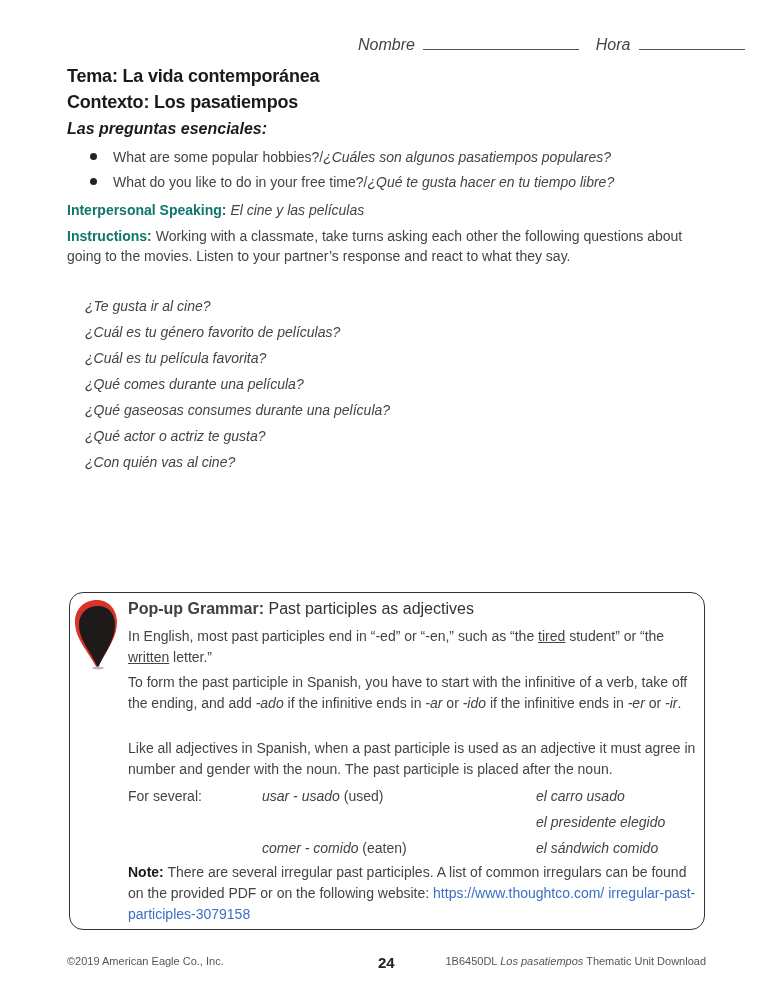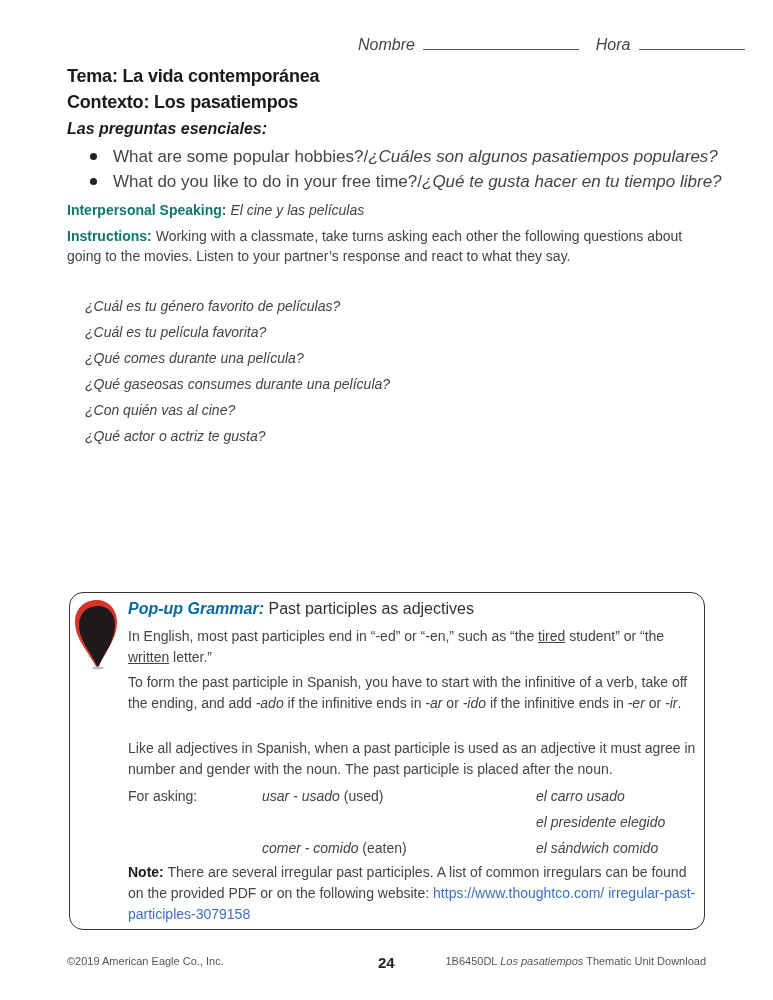--- a/index.html
+++ b/index.html
@@ -3,31 +3,31 @@
 <meta charset="utf-8">
 <style>
   html, body { margin: 0; padding: 0; background: #ffffff; }
   body { width: 773px; height: 1000px; position: relative; overflow: hidden;
          font-family: "Liberation Sans", sans-serif; color: #3a3a3a; }
   .abs { position: absolute; }
   .header-line { top: 36px; left: 358px; font-size: 16px; font-style: italic; color: #444; }
   .header-line .blank { display: inline-block; border-bottom: 1px solid #555; vertical-align: baseline; height: 10px; }
   .h-title { left: 67px; font-size: 18px; font-weight: bold; color: #1a1a1a; letter-spacing: -0.2px; }
   .h-sub { left: 67px; font-size: 16px; font-style: italic; font-weight: bold; color: #1a1a1a; }
-  .bullets { top: 147px; left: 90px; margin: 0; padding: 0; list-style: none; font-size: 17px; color: #444; }
+  .bullets { top: 147px; left: 90px; margin: 0; padding: 0; list-style: none; font-size: 14px; color: #444; }
   .bullets li { height: 25px; line-height: 20px; position: relative; padding-left: 23px; }
   .bullets li .dot { position: absolute; left: 0; top: 6px; width: 7px; height: 7px; border-radius: 50%; background: #222; }
   .para { left: 67px; width: 640px; font-size: 14px; line-height: 20px; color: #444; }
   .para b { color: #0f766e; }
   .questions { top: 296px; left: 85px; font-size: 14px; font-style: italic; color: #444; }
   .questions div { height: 26px; line-height: 20px; }
   .box { left: 69px; top: 592px; width: 636px; height: 338px; border: 1.6px solid #333; border-radius: 14px; box-sizing: border-box; }
   .pin { left: 73px; top: 598px; width: 46px; height: 72px; }
   .box-title { left: 128px; top: 600px; font-size: 16px; color: #333; }
-  .box-title b { color: #0369a1; font-style: italic; }
+  .box-title b { color: #404040; }
   .box-para { left: 128px; width: 570px; font-size: 14px; line-height: 21px; color: #444; }
   .u { text-decoration: underline; }
   .ex-row { left: 128px; width: 570px; font-size: 14px; height: 26px; line-height: 20px; color: #444; }
   .ex-row span { position: absolute; }
   .link { color: #3a6fc4; }
   .footer { top: 955px; font-size: 11px; color: #555; }
   .page-num { top: 954px; left: 378px; font-size: 15px; font-weight: bold; color: #222; }
 </style>
 </head>
 <body>
@@ -55,46 +55,47 @@
 </ul>
 
 <div class="abs para" style="top:200px;">
   <b>Interpersonal Speaking:</b>
   <i>El cine y las películas</i>
 </div>
 
 <div class="abs para" style="top:226px;"><b>Instructions:</b><span> Working with a classmate, take turns asking each other the following questions about going to the movies. Listen to your partner’s response and react to what they say.</span></div>
 
 <div class="abs questions">
+  <div>¿Te gusta ir al cine?</div>
   <div>¿Cuál es tu género favorito de películas?</div>
   <div>¿Cuál es tu película favorita?</div>
   <div>¿Qué comes durante una película?</div>
   <div>¿Qué gaseosas consumes durante una película?</div>
+  <div>¿Qué actor o actriz te gusta?</div>
   <div>¿Con quién vas al cine?</div>
-  <div>¿Qué actor o actriz te gusta?</div>
 </div>
 
 <div class="abs box"></div>
 
 <svg class="abs pin" viewBox="0 0 46 72">
   <path d="M24 2 C10 2 2 12 2 24 C2 40 14 52 24 70 C34 52 44 40 44 24 C44 12 36 2 24 2 Z" fill="#d9342b"></path>
   <path d="M25 8 C13 8 6 16 6 27 C6 42 17 52 25 70 C33 52 42 42 42 27 C42 16 36 8 25 8 Z" fill="#1e1a1a"></path>
   <ellipse cx="25" cy="70" rx="6" ry="1.5" fill="#bbb"></ellipse>
 </svg>
 
 <div class="abs box-title"><b>Pop-up Grammar:</b><span> Past participles as adjectives</span></div>
 
 <div class="abs box-para" style="top:626px;"><span>In English, most past participles end in “-ed” or “-en,” such as “the </span><span class="u">tired</span><span> student” or “the </span><span class="u">written</span><span> letter.”</span></div>
 
 <div class="abs box-para" style="top:672px;"><span>To form the past participle in Spanish, you have to start with the infinitive of a verb, take off the ending, and add </span><i>-ado</i><span> if the infinitive ends in </span><i>-ar</i><span> or </span><i>-ido</i><span> if the infinitive ends in </span><i>-er</i><span> or </span><i>-ir</i><span>.</span></div>
 
 <div class="abs box-para" style="top:738px;">Like all adjectives in Spanish, when a past participle is used as an adjective it must agree in number and gender with the noun. The past participle is placed after the noun.</div>
 
 <div class="abs ex-row" style="top:786px;">
-  <span style="left:0;">For asking:</span>
+  <span style="left:0;">For several:</span>
   <span style="left:134px;"><i>usar - usado</i><span style="position:static"> (used)</span></span>
   <i style="left:408px;position:absolute;">el carro usado</i>
 </div>
 <div class="abs ex-row" style="top:812px;">
   <i style="left:408px;position:absolute;">el presidente elegido</i>
 </div>
 <div class="abs ex-row" style="top:838px;">
   <span style="left:134px;"><i>comer - comido</i><span style="position:static"> (eaten)</span></span>
   <i style="left:408px;position:absolute;">el sándwich comido</i>
 </div>

